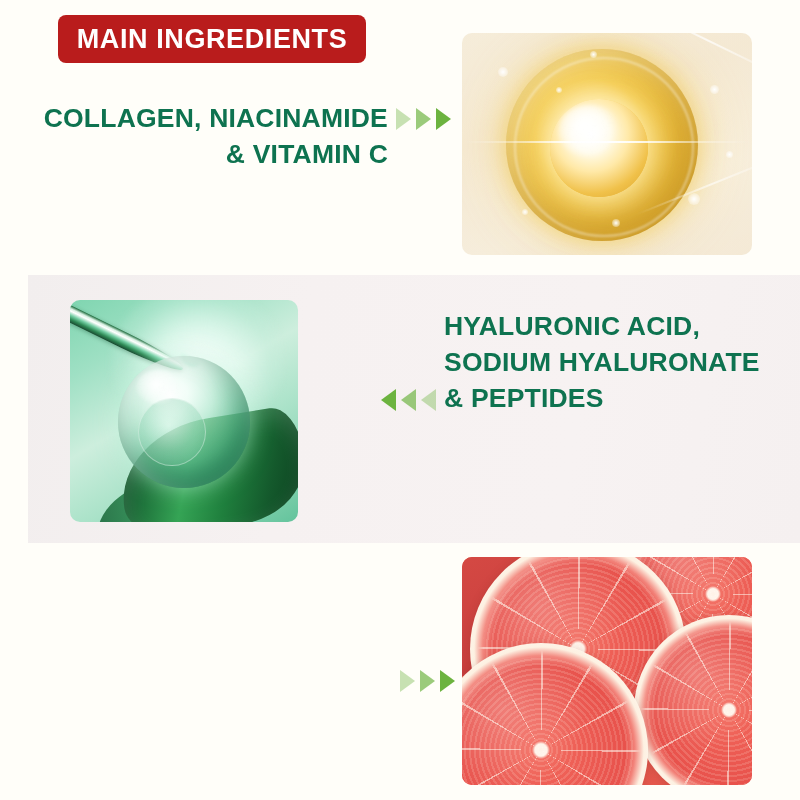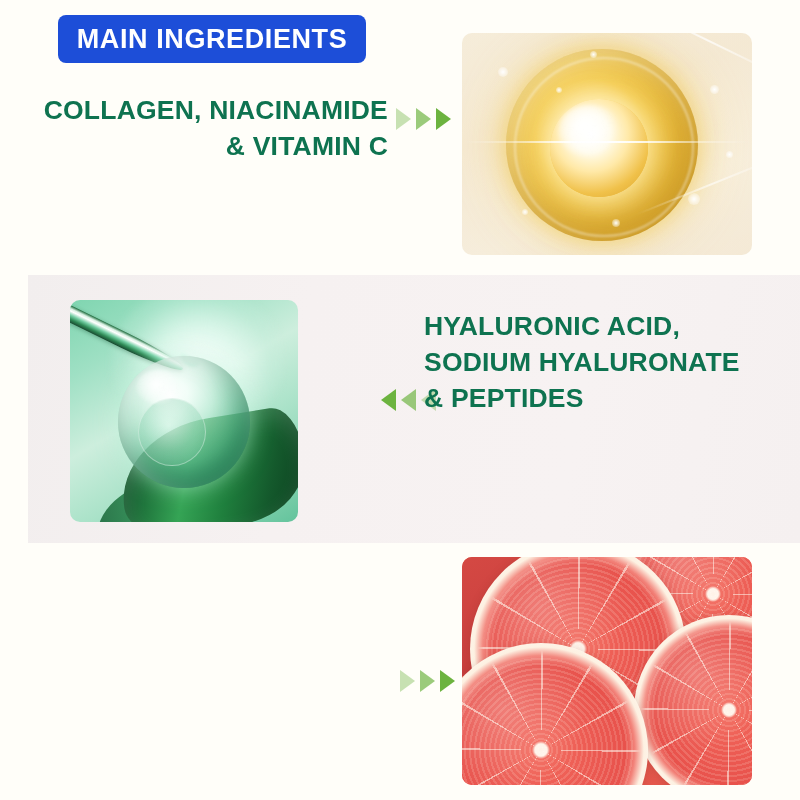--- a/index.html
+++ b/index.html
@@ -24,21 +24,21 @@
     background: #fffef9;
   }
 
   
   .badge {
     position: absolute;
     left: 58px;
     top: 15px;
     width: 308px;
     height: 48px;
-    background: #1d4ed8;
+    background: #b91c1c;
     border-radius: 8px;
     display: flex;
     align-items: center;
     justify-content: center;
     box-sizing: border-box;
   }
   .badge-text {
     color: #ffffff;
     font-size: 27px;
     font-weight: bold;
@@ -52,26 +52,26 @@
     position: absolute;
     color: #0e7350;
     font-size: 26.5px;
     font-weight: bold;
     line-height: 1.36;
     letter-spacing: 0.2px;
     white-space: pre;
   }
   #text-1 {
     left: 18px;
-    top: 92px;
+    top: 100px;
     width: 370px;
     text-align: right;
   }
   #text-2 {
-    left: 424px;
+    left: 444px;
     top: 308px;
     width: 345px;
     text-align: left;
   }
   #text-3 {
     left: 10px;
     top: 596px;
     width: 395px;
     text-align: right;
   }

